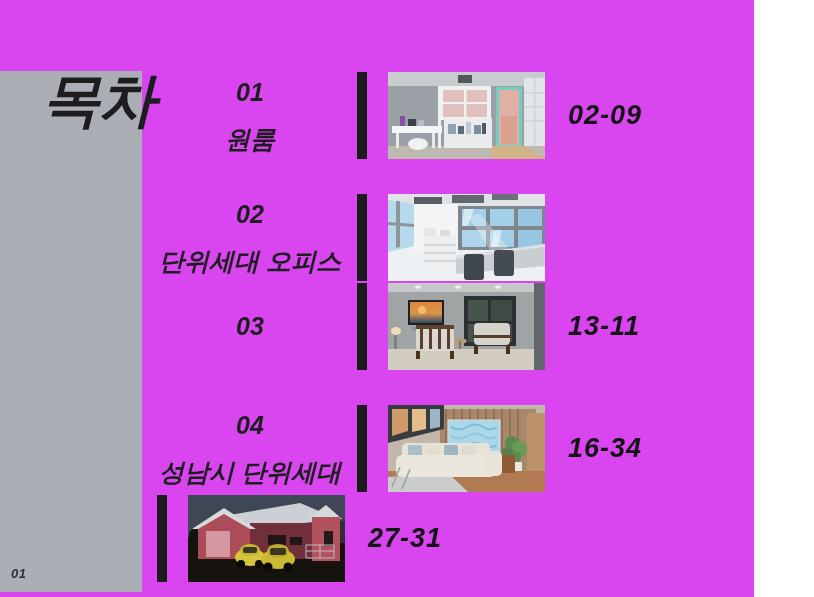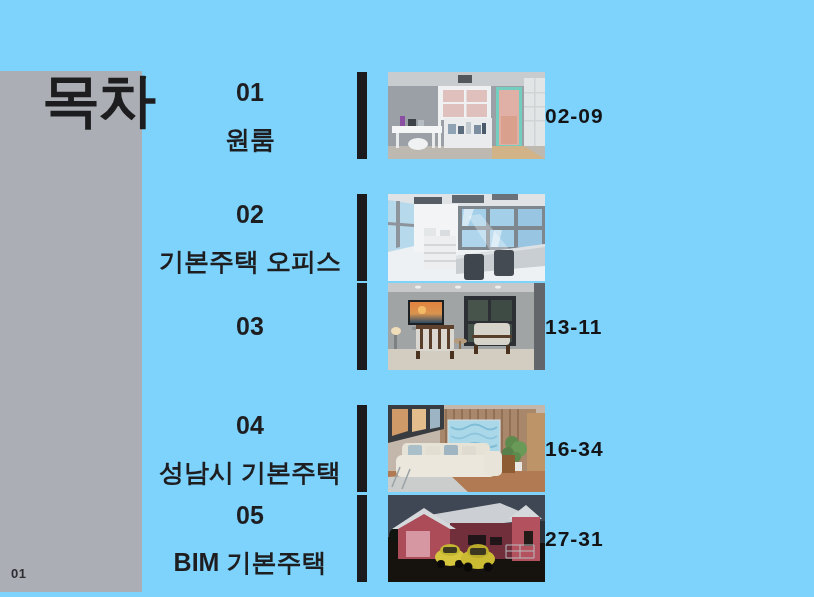--- a/index.html
+++ b/index.html
@@ -1,20 +1,20 @@
 <!DOCTYPE html>
 <html><head>
 <meta charset="utf-8">
 <style>
   html,body{margin:0;padding:0;}
   body{
     width:814px;height:597px;background:#ffffff;overflow:hidden;position:relative;
     font-family:"Liberation Sans","DejaVu Sans",sans-serif;color:#1f1f22;
   }
-  .canvas{position:absolute;inset:0;width:814px;height:597px;background:#7dd3fc;}
+  .canvas{position:absolute;inset:0;width:754px;height:597px;background:#d946ef;font-style:italic;}
 
   
   .side-panel{
     position:absolute;left:0;top:71px;width:142px;height:521px;
     background:#abaeb4;
   }
   .main-title{
     position:absolute;left:42px;top:70px;
     font-size:58px;font-weight:800;letter-spacing:-2px;line-height:1.05;
     color:#1d1d1f;white-space:nowrap;
@@ -37,22 +37,22 @@
   .entry-title{font-size:25px;font-weight:700;color:#1e1e21;margin-top:20px;white-space:nowrap;}
   .v-divider{
     width:10px;background:#1b1b1d;margin-left:7px;flex:none;
   }
   .thumb{
     width:157px;height:87px;margin-left:21px;flex:none;overflow:hidden;
     background:#888;
   }
   .thumb svg{display:block;width:157px;height:87px;}
   .entry-pages{
-    align-self:center;
-    font-size:21px;font-weight:700;color:#141416;letter-spacing:1px;white-space:nowrap;
+    margin-left:23px;align-self:center;
+    font-size:27px;font-weight:700;color:#141416;letter-spacing:1px;white-space:nowrap;
   }
 </style>
 </head>
 <body>
 
 <div class="canvas">
 
   <div class="side-panel"></div>
   <div class="main-title">목차</div>
   <div class="footer-page-num">01</div>
@@ -99,21 +99,21 @@
         <ellipse cx="30" cy="72" rx="10" ry="6" fill="#f0f1f2"></ellipse>
         <rect x="70" y="3" width="14" height="8" fill="#53575c"></rect>
       </svg>
     </div>
     <div class="entry-pages">02-09</div>
   </div>
 
   <div class="toc-row" style="top:194px">
     <div class="title-block">
       <div class="entry-number">02</div>
-      <div class="entry-title">기본주택 오피스</div>
+      <div class="entry-title">단위세대 오피스</div>
     </div>
     <div class="v-divider"></div>
     <div class="thumb" aria-label="3D render of a bright unit office with rows of sky-lit windows, white cabinets and two desk chairs">
       <svg viewBox="0 0 157 87" preserveAspectRatio="none">
         <rect x="0" y="0" width="157" height="87" fill="#eef1f3"></rect>
         <polygon points="0,0 157,0 157,14 0,20" fill="#dfe3e6"></polygon>
         <rect x="26" y="3" width="28" height="9" fill="#575d64"></rect>
         <rect x="64" y="1" width="32" height="8" fill="#61676e"></rect>
         <rect x="104" y="0" width="26" height="6" fill="#6b7178"></rect>
         <rect x="70" y="12" width="87" height="44" fill="#7f878e"></rect>
@@ -190,21 +190,21 @@
         <rect x="86" y="62" width="4" height="9" fill="#4a321f"></rect>
         <rect x="118" y="62" width="4" height="9" fill="#4a321f"></rect>
       </svg>
     </div>
     <div class="entry-pages">13-11</div>
   </div>
 
   <div class="toc-row" style="top:405px">
     <div class="title-block">
       <div class="entry-number">04</div>
-      <div class="entry-title">성남시 기본주택</div>
+      <div class="entry-title">성남시 단위세대</div>
     </div>
     <div class="v-divider"></div>
     <div class="thumb" aria-label="3D render of a living room with wood slat wall, blue artwork, cream sectional sofa and a plant">
       <svg viewBox="0 0 157 87" preserveAspectRatio="none">
         <rect x="0" y="0" width="157" height="66" fill="#c3b7ac"></rect>
         <rect x="52" y="4" width="96" height="62" fill="#a8876a"></rect>
         <g stroke="#8a6950" stroke-width="1.5">
           <line x1="58" y1="4" x2="58" y2="66"></line>
             <line x1="66" y1="4" x2="66" y2="66"></line>
           <line x1="74" y1="4" x2="74" y2="66"></line>
@@ -243,24 +243,20 @@
         <g stroke="#9aa2a8" stroke-width="1.5" fill="none">
           <line x1="12" y1="62" x2="4" y2="82"></line>
           <line x1="22" y1="64" x2="14" y2="84"></line>
         </g>
       </svg>
     </div>
     <div class="entry-pages">16-34</div>
   </div>
 
   <div class="toc-row" style="top:495px">
-    <div class="title-block">
-      <div class="entry-number">05</div>
-      <div class="entry-title">BIM 기본주택</div>
-    </div>
     <div class="v-divider"></div>
     <div class="thumb" aria-label="3D render of a red gabled house at night with a white roof and two yellow cars parked in front">
       <svg viewBox="0 0 157 87" preserveAspectRatio="none">
         <rect x="0" y="0" width="157" height="46" fill="#3e4753"></rect>
         <rect x="0" y="42" width="157" height="45" fill="#16120e"></rect>
         <circle cx="8" cy="40" r="7" fill="#10150f"></circle>
         <rect x="150" y="26" width="7" height="22" fill="#2a3138"></rect>
         <polygon points="30,22 112,8 150,24 66,34" fill="#ccd0d4"></polygon>
         <rect x="62" y="28" width="64" height="36" fill="#702f3a"></rect>
         <rect x="80" y="40" width="18" height="10" fill="#20161a"></rect>

